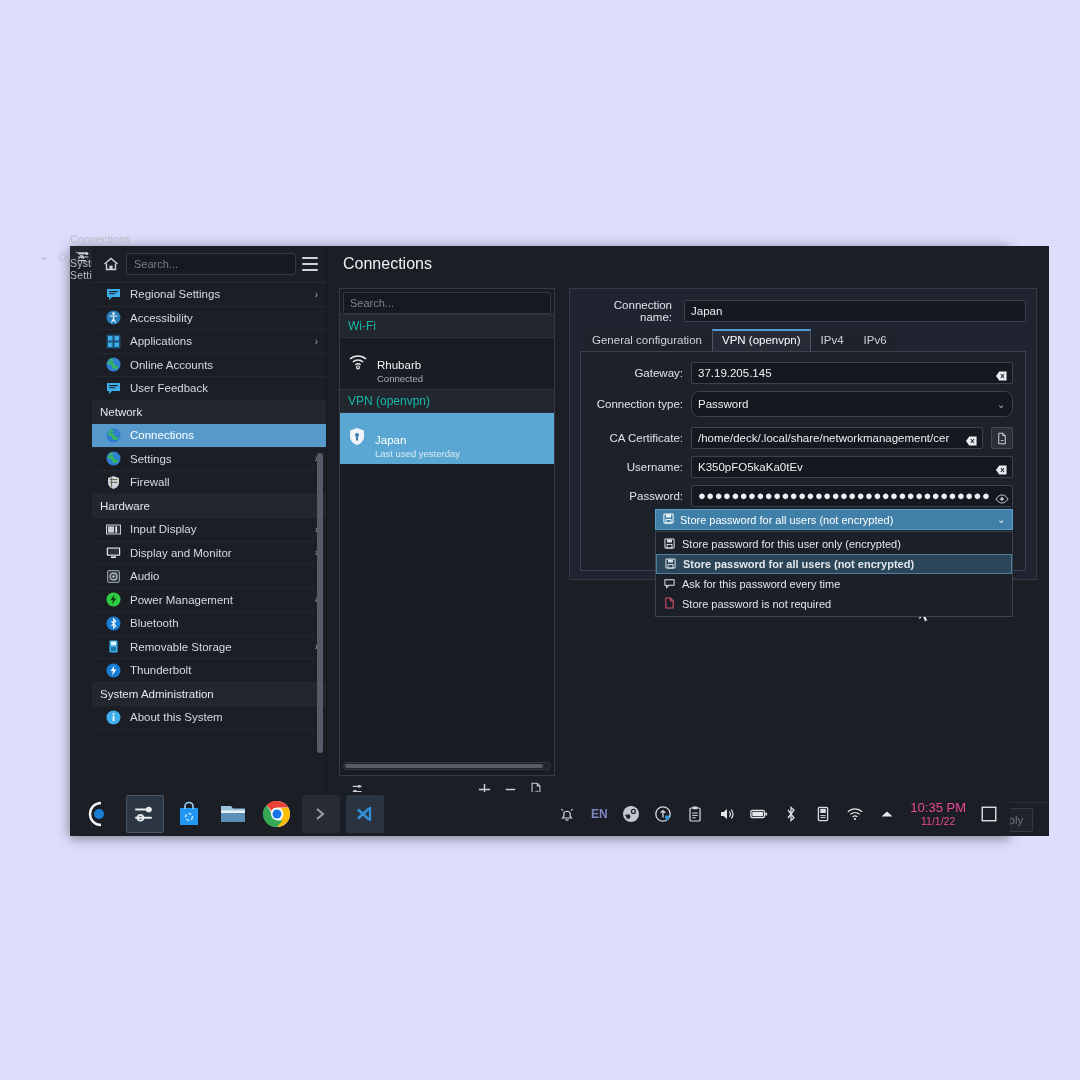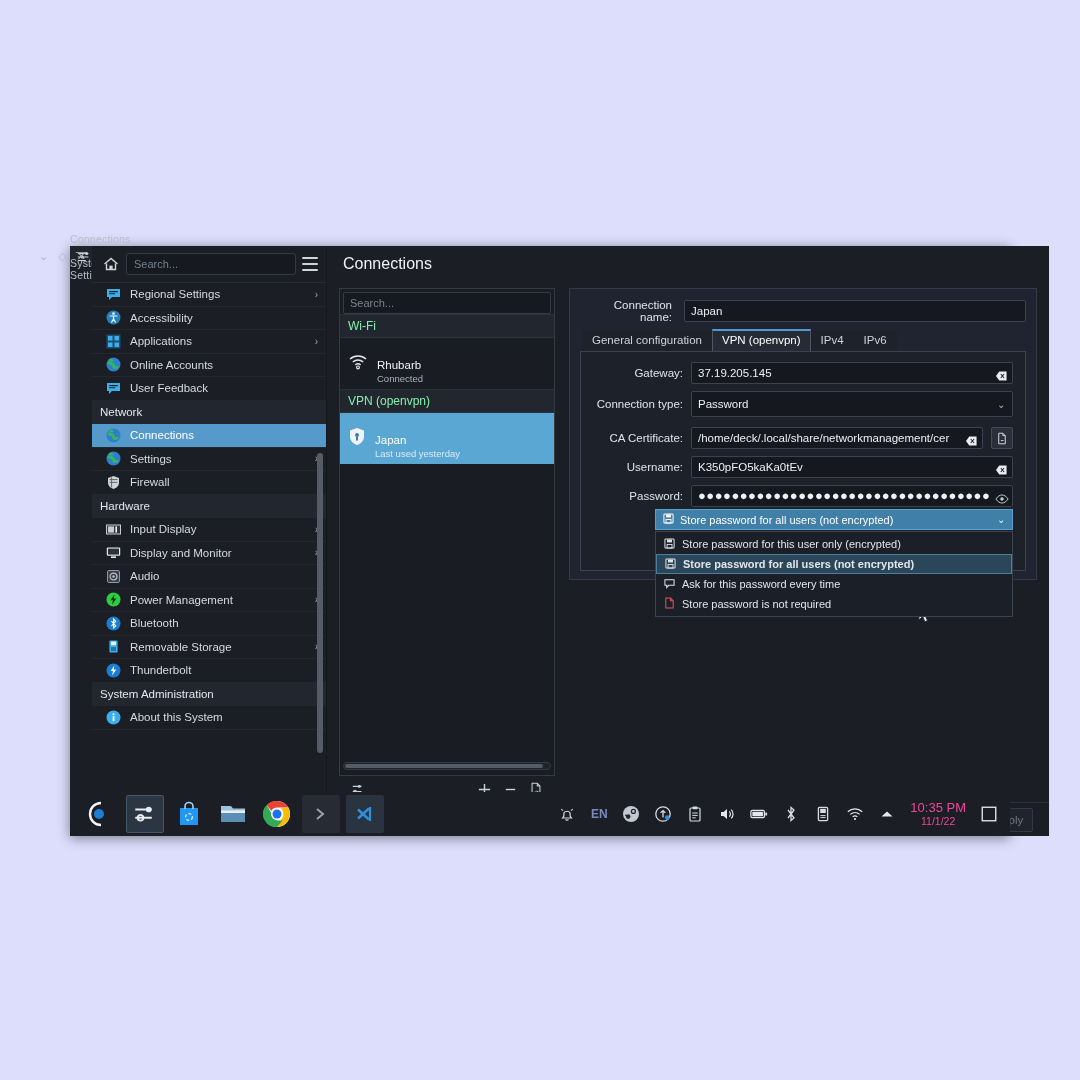--- a/index.html
+++ b/index.html
@@ -119,21 +119,21 @@
     display: flex; flex-direction: column; min-height: 0;
   }
   #conn-search {
     height: 22px; margin: 3px 3px 0 3px;
     background: #161920; border: 1px solid #343a45; border-radius: 2px;
     color: #e6e9ee; font-size: 11px; padding: 0 6px;
     font-family: "Liberation Sans", sans-serif;
   }
   #conn-search::placeholder { color: #7b828f; }
   .conn-group {
-    padding: 4px 8px; color: #86efac; font-size: 12px;
+    padding: 4px 8px; color: #14b8a6; font-size: 12px;
     background: #22262e; border-bottom: 1px solid #2c313a; border-top:1px solid #2c313a;
   }
   .conn-item {
     display: flex; align-items: center; gap: 9px;
     padding: 5px 8px; color: #dfe3e9;
   }
   .conn-item.selected { background: #5ba7d4; }
   .conn-item .ctext { display: flex; flex-direction: column; line-height: 1.2; margin-top: 16px; }
   .conn-item .cname { font-size: 11.5px; color: #f0f3f7; }
   .conn-item .csub { font-size: 9.5px; color: #a9b2be; }
@@ -189,21 +189,21 @@
   }
 
   #tabpanel {
     border: 1px solid #3a4150; background: #1d212a;
     padding: 10px 12px 12px 12px;
     flex: 1; min-height: 0; position: relative;
   }
   .frow { display: flex; align-items: center; gap: 8px; margin-bottom: 7px; }
   .frow .lab { width: 90px; text-align: right; font-size: 11.5px; color: #dfe3e9; flex: 0 0 90px; }
   .sel {
-    background: #15181e; border: 1px solid #3b4250; border-radius: 2px;
+    background: #15181e; border: 1px solid #3b4250; border-radius: 8px;
     height: 22px; color: #eceff3; font-size: 11.5px;
     display: flex; align-items: center; padding: 12px 6px; flex: 1; min-width: 0;
     position: relative;
   }
   .sel .chv { position: absolute; right: 7px; color: #aeb5c0; font-size: 10px; }
   .browse-btn {
     width: 22px; height: 22px; flex: 0 0 22px;
     background: #2a2f3a; border: 1px solid #434b59; border-radius: 2px;
     display: flex; align-items: center; justify-content: center; color: #d4d9e1;
   }

